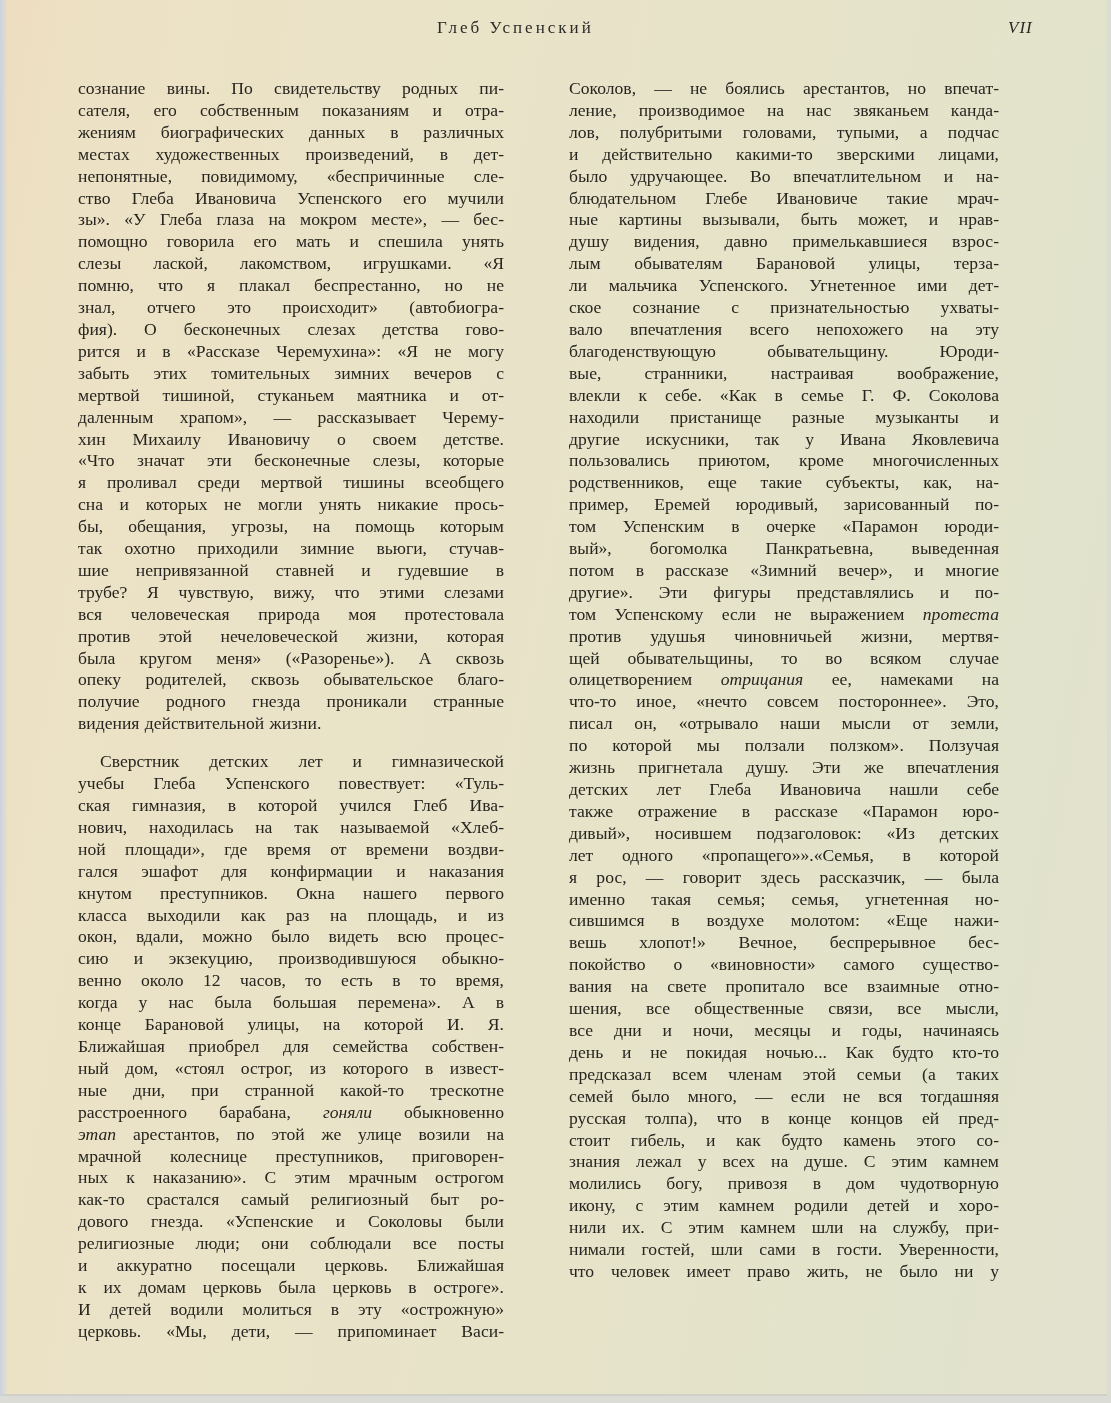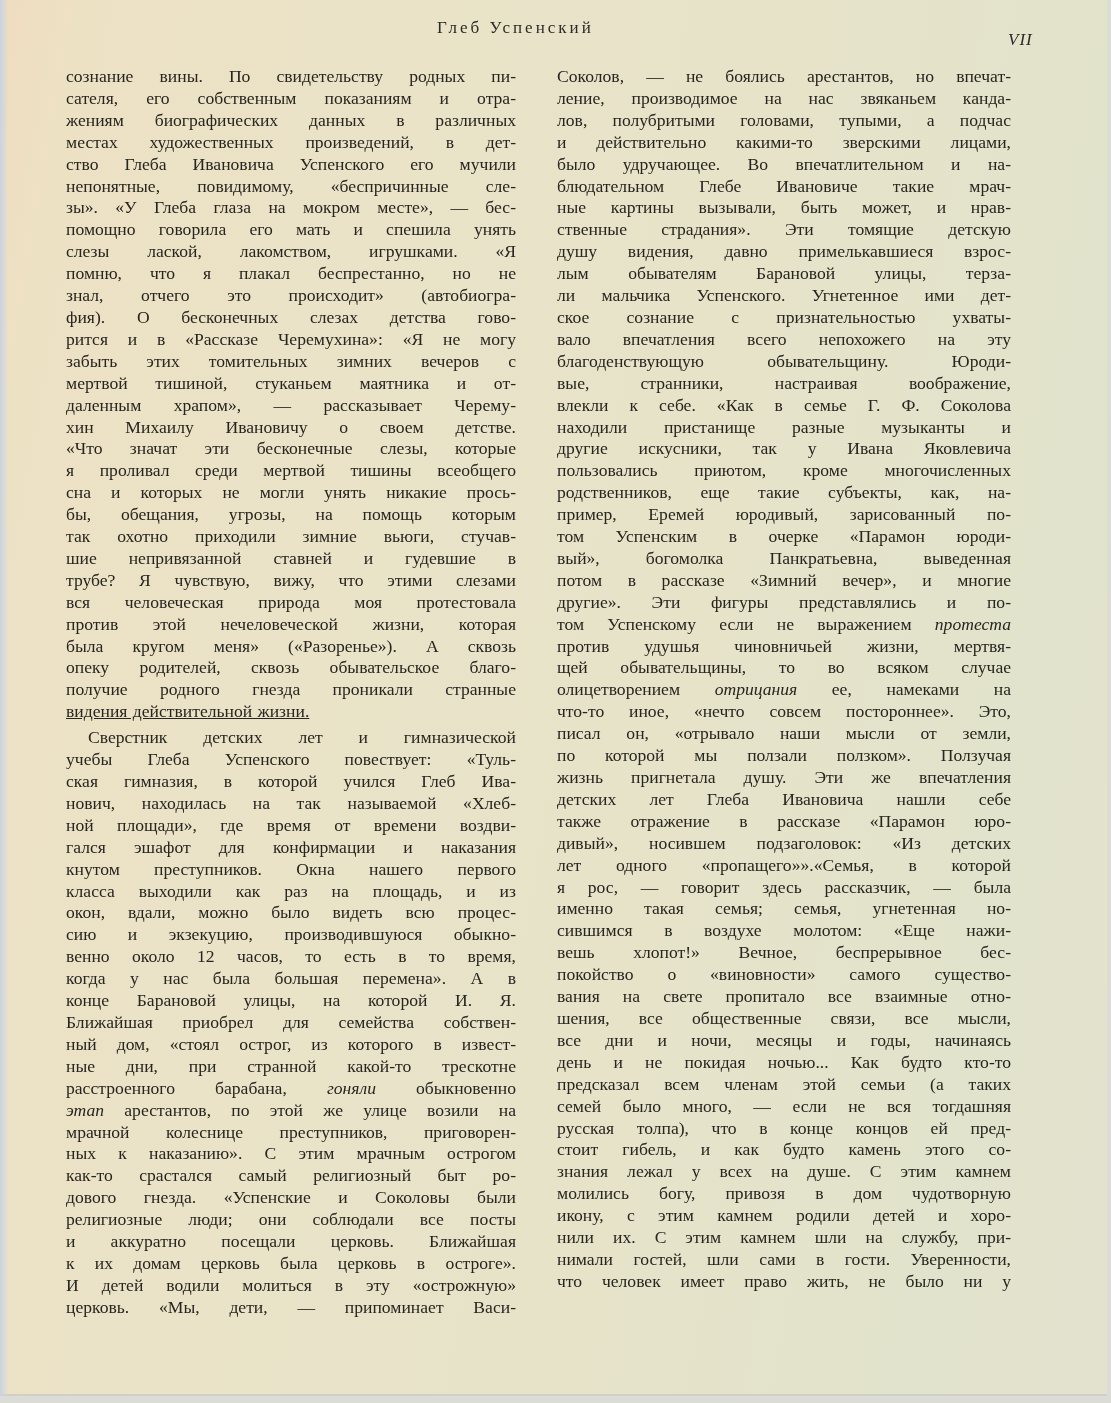--- a/index.html
+++ b/index.html
@@ -19,52 +19,52 @@
   }
   .running-head {
     position: absolute; top: 18px; left: 0; width: 100%; height: 26px;
   }
   .running-title {
     position: absolute; left: 437px; top: 0;
     font-size: 17px; letter-spacing: 3px; color: #2b2a26;
   }
   .folio {
     position: absolute; left: 1008px; top: 0;
-    font-style: italic; font-size: 17px; letter-spacing: 1px; color: #2b2a26; margin-top: 12px;
+    font-style: italic; font-size: 17px; letter-spacing: 1px; color: #2b2a26;
   }
   .column {
     position: absolute; top: 62px; width: 440px;
     font-size: 17.6px; line-height: 21.9px; color: #27251f;
     text-align: justify; -webkit-hyphens: none; hyphens: none;
     word-spacing: 1px;
   }
   .col-left { left: 62px; width: 458px; }
   .col-right { left: 553px; width: 462px; }
-  .column p { margin: 4px; text-indent: 0; }
+  .column p { margin: 16px; text-indent: 0; }
   .line { display: block; text-align: justify; text-align-last: justify; white-space: nowrap; overflow: visible; }
-  .line.last { text-align-last: left; text-decoration: underline; }
+  .line.last { text-align-last: left; }
   em { }
 </style>
 </head>
 <body>
 
 <div class="page">
   <div class="running-head">
     <span class="running-title">Глеб Успенский</span>
     <span class="folio">VII</span>
   </div>
 
   <div class="column col-left">
     <p id="left-p1">
         <span class="line">сознание вины. По свидетельству родных пи-</span>
         <span class="line">сателя, его собственным показаниям и отра-</span>
         <span class="line">жениям биографических данных в различных</span>
         <span class="line">местах художественных произведений, в дет-</span>
+        <span class="line">непонятные, повидимому, «беспричинные сле-</span>
         <span class="line">ство Глеба Ивановича Успенского его мучили</span>
-        <span class="line">непонятные, повидимому, «беспричинные сле-</span>
         <span class="line">зы». «У Глеба глаза на мокром месте», — бес-</span>
         <span class="line">помощно говорила его мать и спешила унять</span>
         <span class="line">слезы лаской, лакомством, игрушками. «Я</span>
         <span class="line">помню, что я плакал беспрестанно, но не</span>
         <span class="line">знал, отчего это происходит» (автобиогра-</span>
         <span class="line">фия). О бесконечных слезах детства гово-</span>
         <span class="line">рится и в «Рассказе Черемухина»: «Я не могу</span>
         <span class="line">забыть этих томительных зимних вечеров с</span>
         <span class="line">мертвой тишиной, стуканьем маятника и от-</span>
         <span class="line">даленным храпом», — рассказывает Черему-</span>
@@ -116,21 +116,20 @@
 
   <div class="column col-right">
     <p id="right-p1">
         <span class="line">Соколов, — не боялись арестантов, но впечат-</span>
         <span class="line">ление, производимое на нас звяканьем канда-</span>
         <span class="line">лов, полубритыми головами, тупыми, а подчас</span>
         <span class="line">и действительно какими-то зверскими лицами,</span>
         <span class="line">было удручающее. Во впечатлительном и на-</span>
         <span class="line">блюдательном Глебе Ивановиче такие мрач-</span>
         <span class="line">ные картины вызывали, быть может, и нрав-</span>
-        <span class="line">ственные страдания». Эти томящие детскую</span>
         <span class="line">душу видения, давно примелькавшиеся взрос-</span>
         <span class="line">лым обывателям Барановой улицы, терза-</span>
         <span class="line">ли мальчика Успенского. Угнетенное ими дет-</span>
         <span class="line">ское сознание с признательностью ухваты-</span>
         <span class="line">вало впечатления всего непохожего на эту</span>
         <span class="line">благоденствующую обывательщину. Юроди-</span>
         <span class="line">вые, странники, настраивая воображение,</span>
         <span class="line">влекли к себе. «Как в семье Г. Ф. Соколова</span>
         <span class="line">находили пристанище разные музыканты и</span>
         <span class="line">другие искусники, так у Ивана Яковлевича</span>

